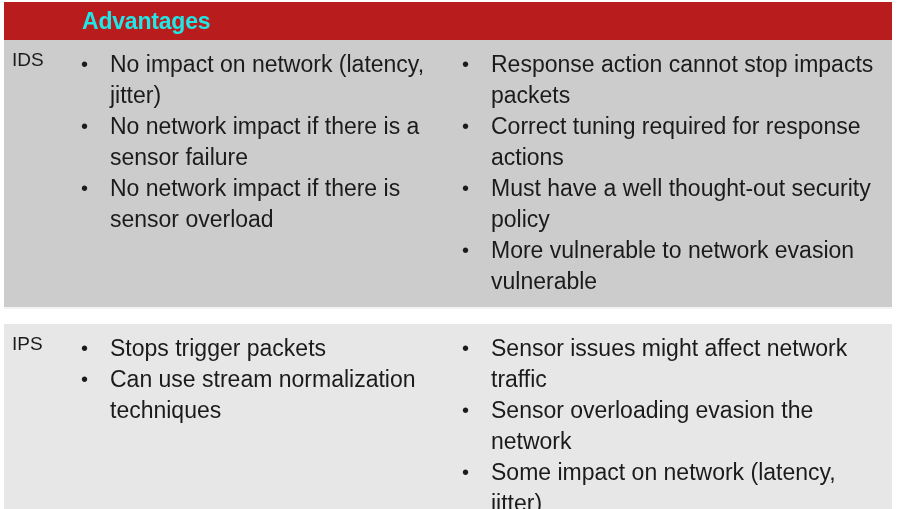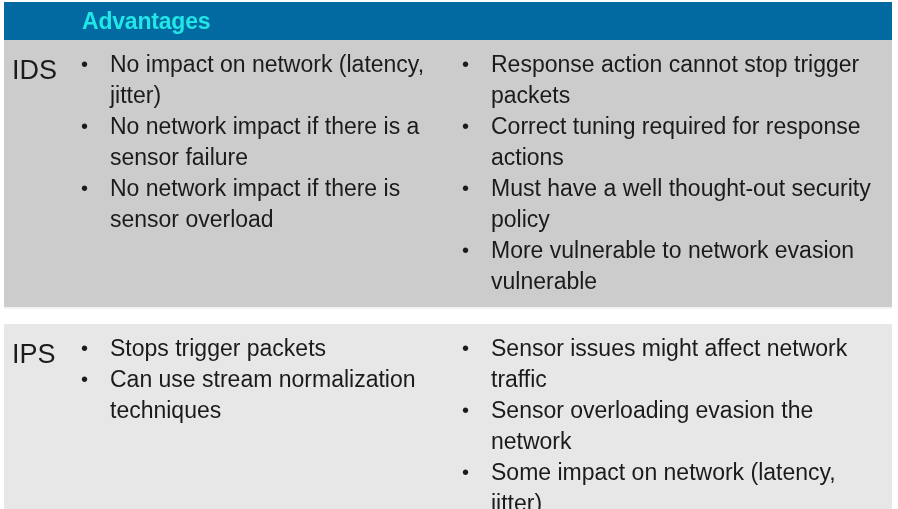--- a/index.html
+++ b/index.html
@@ -22,21 +22,21 @@
     box-sizing: border-box;
   }
 
   
   .header-row {
     position: absolute;
     top: 2px;
     left: 4px;
     width: 888px;
     height: 38px;
-    background: #0369a1;
+    background: #b91c1c;
     box-sizing: border-box;
   }
   .header-cell {
     position: absolute;
     top: 0;
     height: 38px;
     line-height: 38px;
     color: #21e6e6;
     font-size: 23px;
     font-weight: bold;
@@ -70,24 +70,23 @@
     top: 307px;
     width: 888px;
     height: 2px;
     background: #f3f3f3;
   }
 
   .row-label {
     position: absolute;
     left: 8px;
     top: 9px;
-    font-size: 27px;
+    font-size: 19px;
     color: #1b1b1b;
     white-space: nowrap;
-    margin-top: 6px;
   }
 
   .col {
     position: absolute;
     top: 9px;
   }
   .col-adv { left: 74px; width: 360px; }
   .col-dis { left: 455px; width: 430px; }
 
   ul.bullets {
@@ -142,21 +141,21 @@
           <span class="bullet-dot">•</span>
           <span class="bullet-text">No network impact if there is sensor overload</span>
         </li>
       </ul>
     </div>
 
     <div class="col col-dis">
       <ul class="bullets">
         <li>
           <span class="bullet-dot">•</span>
-          <span class="bullet-text">Response action cannot stop trigger packets</span>
+          <span class="bullet-text">Response action cannot stop impacts packets</span>
         </li>
         <li>
           <span class="bullet-dot">•</span>
           <span class="bullet-text">Correct tuning required for response actions</span>
         </li>
         <li>
           <span class="bullet-dot">•</span>
           <span class="bullet-text">Must have a well thought-out security policy</span>
         </li>
         <li>

